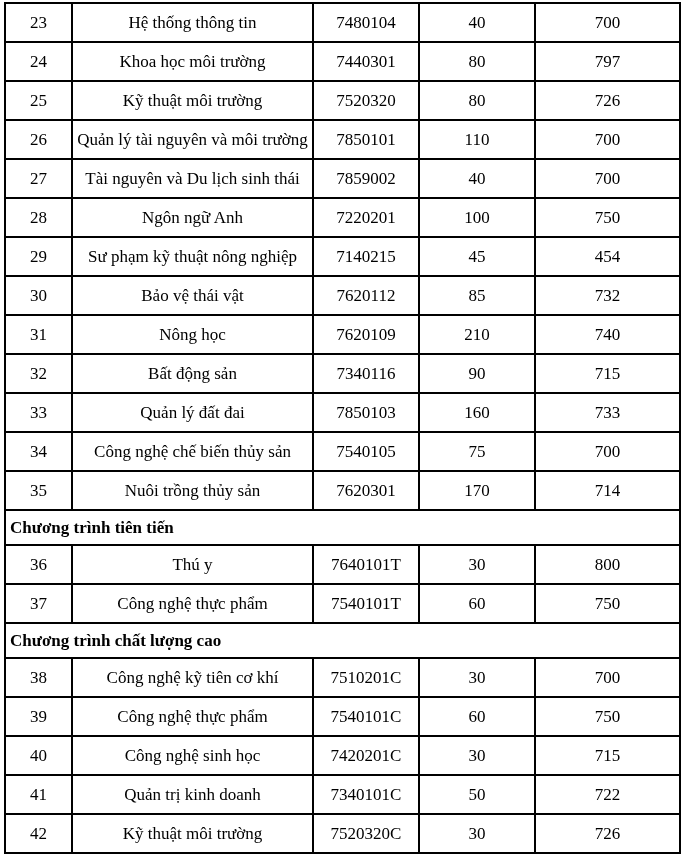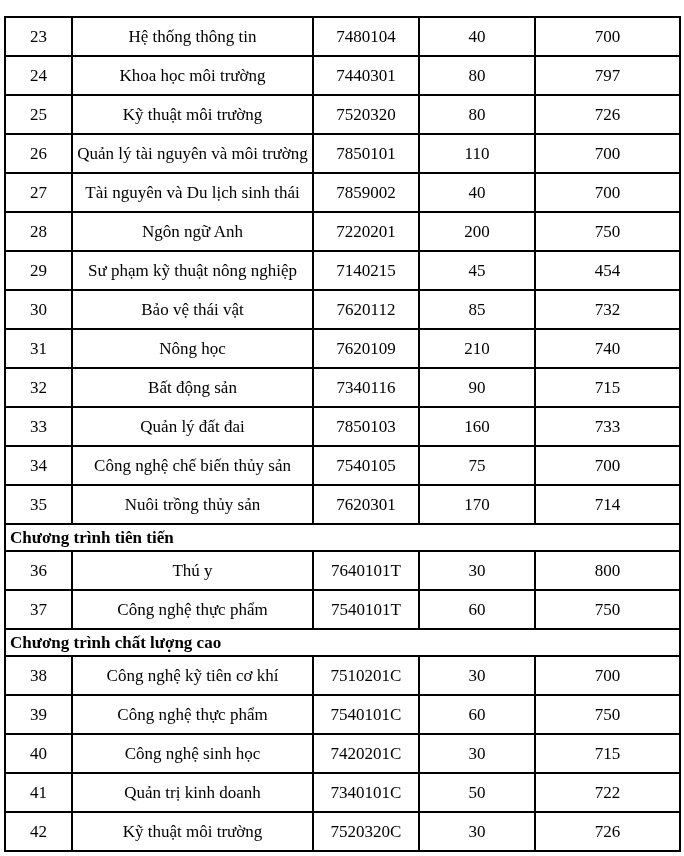--- a/index.html
+++ b/index.html
@@ -12,33 +12,33 @@
     width: 684px;
     height: 856px;
     overflow: hidden;
     font-family: "Liberation Serif", "DejaVu Serif", serif;
     color: #000000;
   }
   table.admission {
     border-collapse: collapse;
     table-layout: fixed;
     width: 675px;
-    margin: 16px 0 0 4px;
+    margin: 2px 0 0 4px;
     border-radius: 8px;
   }
   table.admission td {
     border: 2px solid #000000;
     font-size: 17px;
     line-height: 1.15;
     vertical-align: middle;
     padding: 2px 4px;
     overflow: hidden;
   }
   tr.data-row { height: 39px; }
-  tr.section-row { height: 27px; }
+  tr.section-row { height: 35px; }
   td.cell-stt,
   td.cell-code,
   td.cell-quota,
   td.cell-score { text-align: center; }
   td.cell-major {
     text-align: center;
     padding-left: 9px;
   }
   td.cell-section {
     font-weight: bold;
@@ -91,21 +91,21 @@
         <td class="cell-stt">27</td>
         <td class="cell-major">Tài nguyên và Du lịch sinh thái</td>
         <td class="cell-code">7859002</td>
         <td class="cell-quota">40</td>
         <td class="cell-score">700</td>
       </tr>
       <tr class="data-row">
         <td class="cell-stt">28</td>
         <td class="cell-major">Ngôn ngữ Anh</td>
         <td class="cell-code">7220201</td>
-        <td class="cell-quota">200</td>
+        <td class="cell-quota">100</td>
         <td class="cell-score">750</td>
       </tr>
       <tr class="data-row">
         <td class="cell-stt">29</td>
         <td class="cell-major">Sư phạm kỹ thuật nông nghiệp</td>
         <td class="cell-code">7140215</td>
         <td class="cell-quota">45</td>
         <td class="cell-score">454</td>
       </tr>
       <tr class="data-row">

